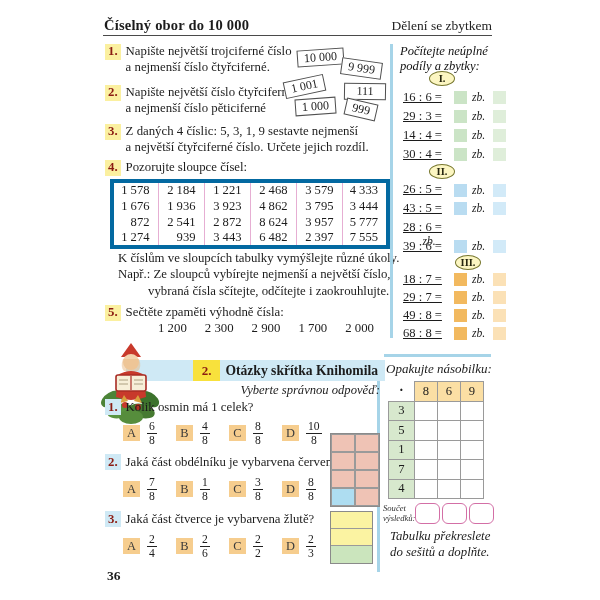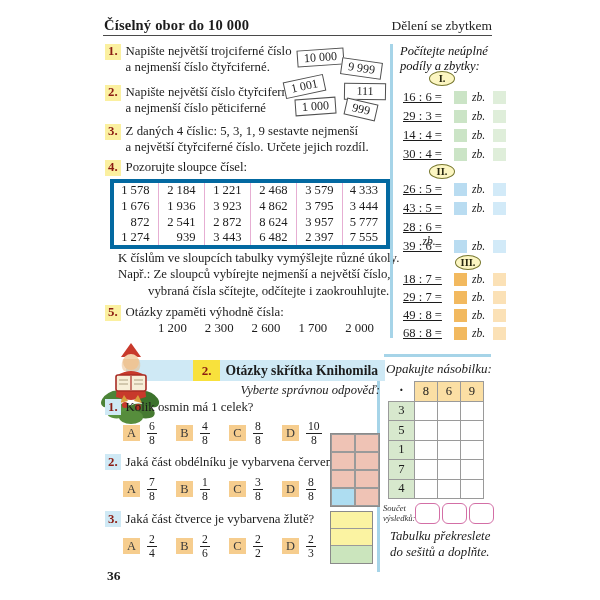--- a/index.html
+++ b/index.html
@@ -178,27 +178,27 @@
 
   <div class="abs para">
     <div>K číslům ve sloupcích tabulky vymýšlejte různé úkoly.</div>
     <div>Např.: Ze sloupců vybírejte nejmenší a největší číslo,</div>
     <div class="indent">vybraná čísla sčítejte, odčítejte i zaokrouhlujte.</div>
   </div>
 
   <div class="abs ex" style="top:305px;">
     <span class="exnum">5.</span>
     <div>
-        <div>Otázky zpaměti výhodně čísla:</div>
+        <div>Sečtěte zpaměti výhodně čísla:</div>
       </div>
   </div>
   <div class="abs ex5row">
     <span>1 200</span>
     <span>2 300</span>
-    <span>2 600</span>
+    <span>2 900</span>
     <span>1 700</span>
     <span>2 000</span>
   </div>
 
   <div class="abs vline-top"></div>
   <div class="abs hline-blue"></div>
   <div class="abs vline-bot"></div>
 
   <div class="abs div-col">
     <div class="div-head">Počítejte neúplné</div>
@@ -224,21 +224,21 @@
       <span class="abox g1b"></span>
     </div>
     <div class="dvrow" style="top:103px;">
       <span class="expr">30 : 4 =</span>
       <span class="abox g1a"></span>
       <span class="zb">zb.</span>
       <span class="abox g1b"></span>
     </div>
 
     <div class="oval" style="top:120px;">II.</div>
-    <div class="dvrow" style="top:138px;">
+    <div class="dvrow" style="top:138px;align-items:flex-end;">
       <span class="expr">26 : 5 =</span>
       <span class="abox g2a"></span>
       <span class="zb">zb.</span>
       <span class="abox g2b"></span>
     </div>
     <div class="dvrow" style="top:157px;">
       <span class="expr">43 : 5 =</span>
       <span class="abox g2a"></span>
       <span class="zb">zb.</span>
       <span class="abox g2b"></span>

